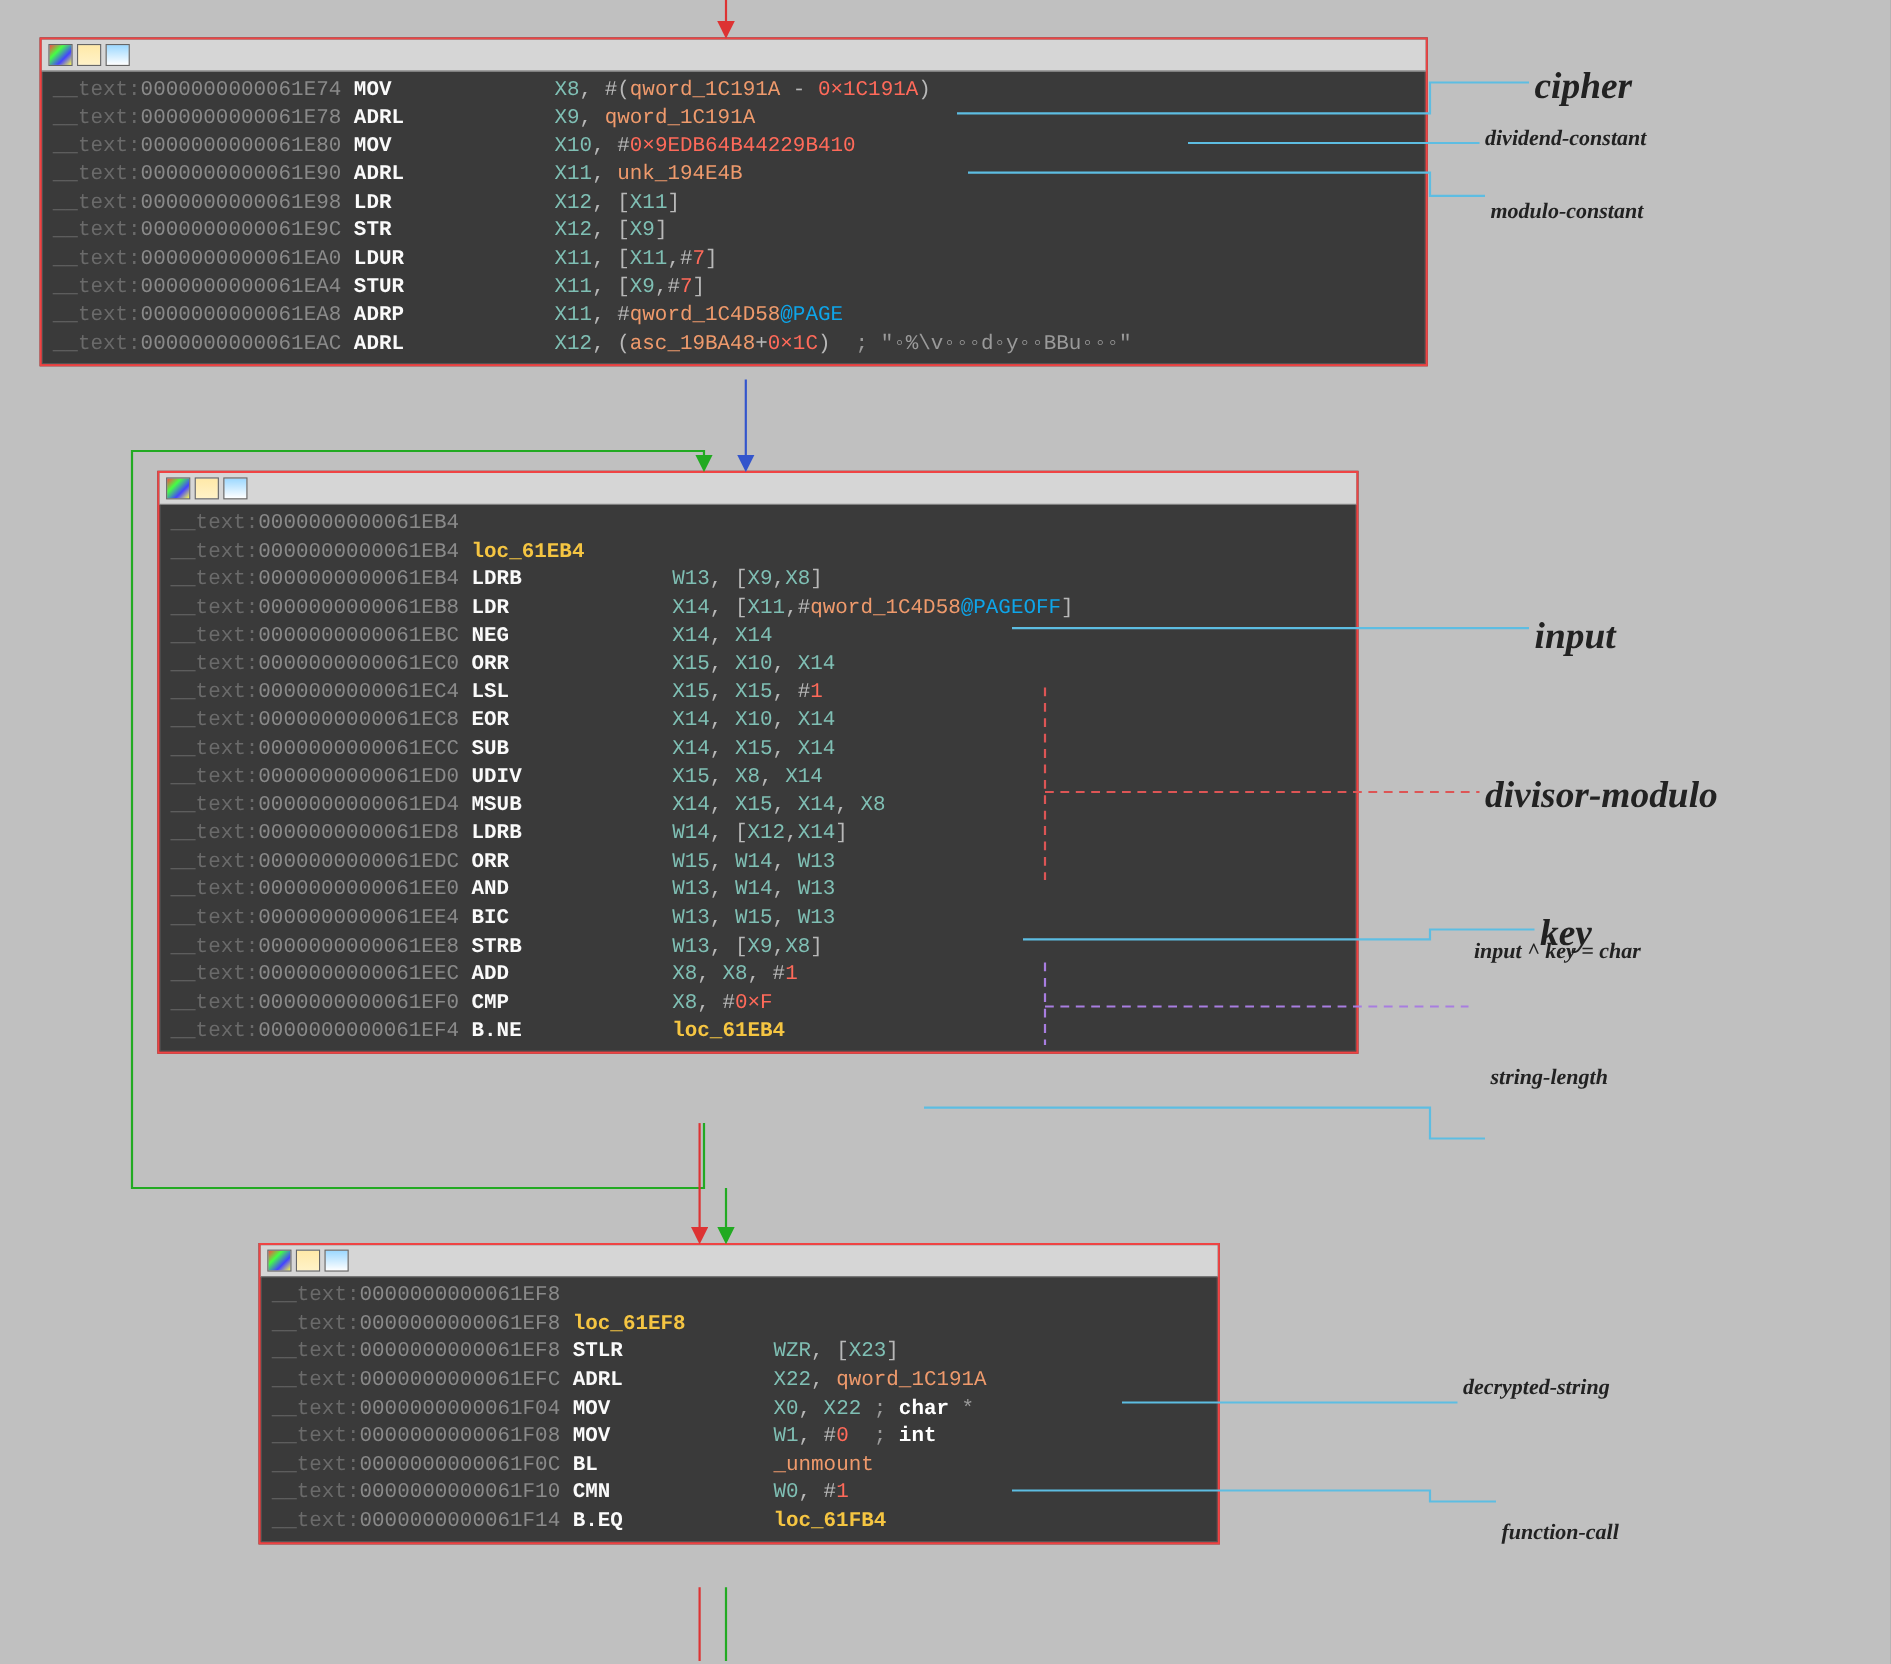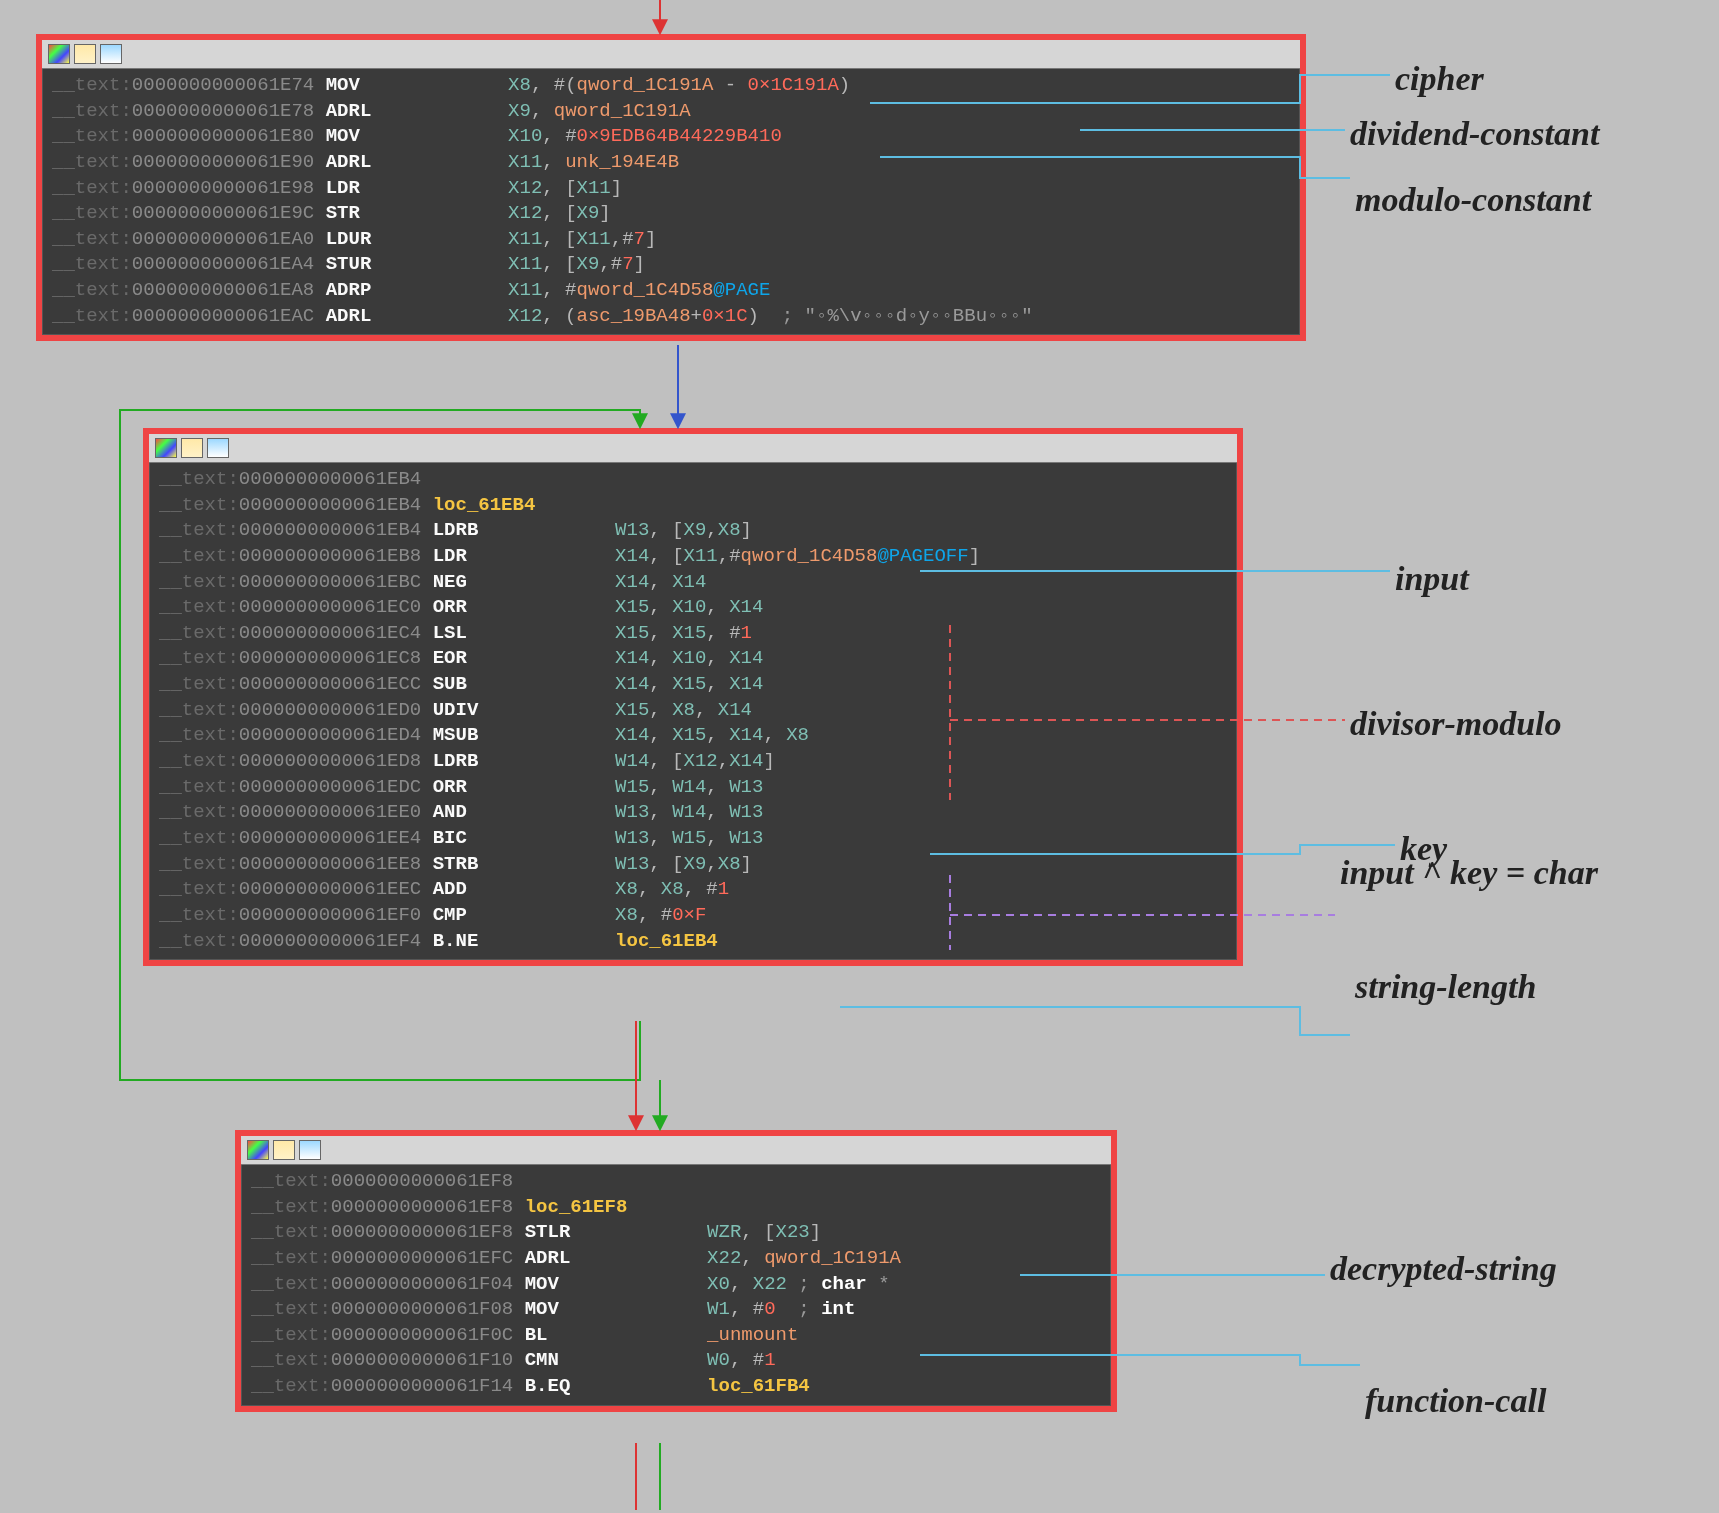--- a/index.html
+++ b/index.html
@@ -13,21 +13,21 @@
   .canvas {
     position: relative;
     width: 1719px;
     height: 1513px;
     background: #c0c0c0;
     border-right: 3px solid #333;
   }
   .block {
     position: absolute;
     background: #3a3a3a;
-    border: 6px solid #ef4444;
+    border: 2px solid #ef4444;
     box-shadow: 0 0 0 1px #555 inset;
   }
   .block-head {
     height: 28px;
     background: #d6d6d6;
     border-bottom: 1px solid #777;
     display: flex;
     align-items: center;
     padding-left: 6px;
     gap: 4px;
@@ -57,21 +57,21 @@
 
   .ann {
     position: absolute;
     font-family: 'Comic Sans MS', cursive;
     font-size: 34px;
     color: #222;
     line-height: 1.1;
     font-weight: 600;
     font-style: italic;
   }
-  .ann-small { font-size: 34px; }
+  .ann-small { font-size: 20px; }
   svg.overlay {
     position: absolute;
     top: 0; left: 0;
     width: 1719px; height: 1513px;
     pointer-events: none;
   }
 </style>
 </head>
 <body>
 

